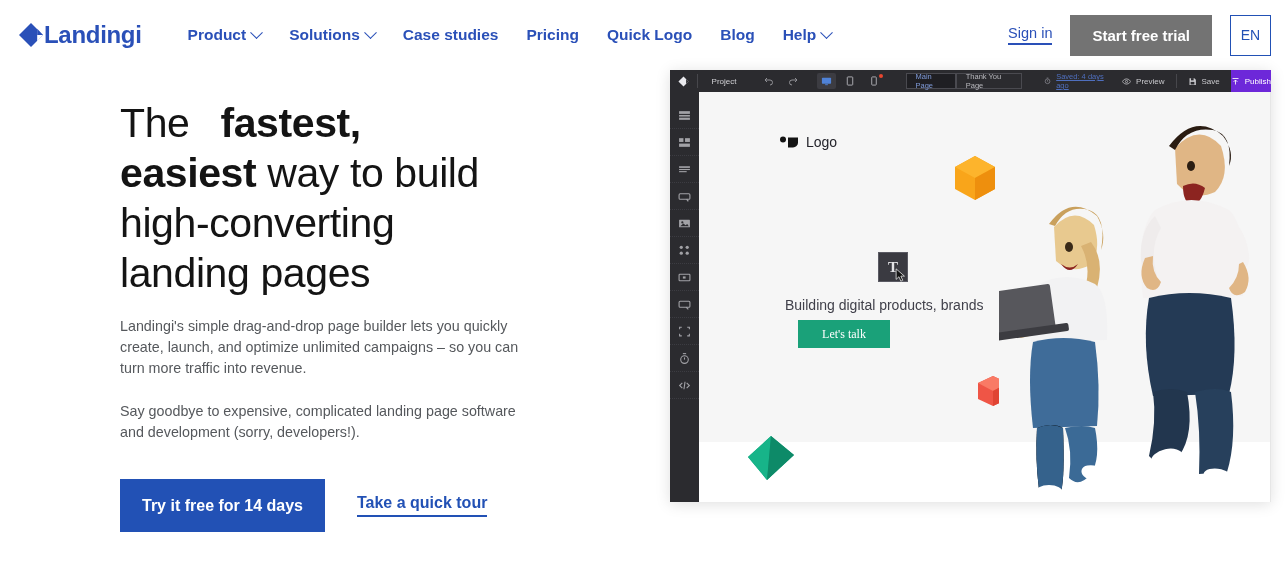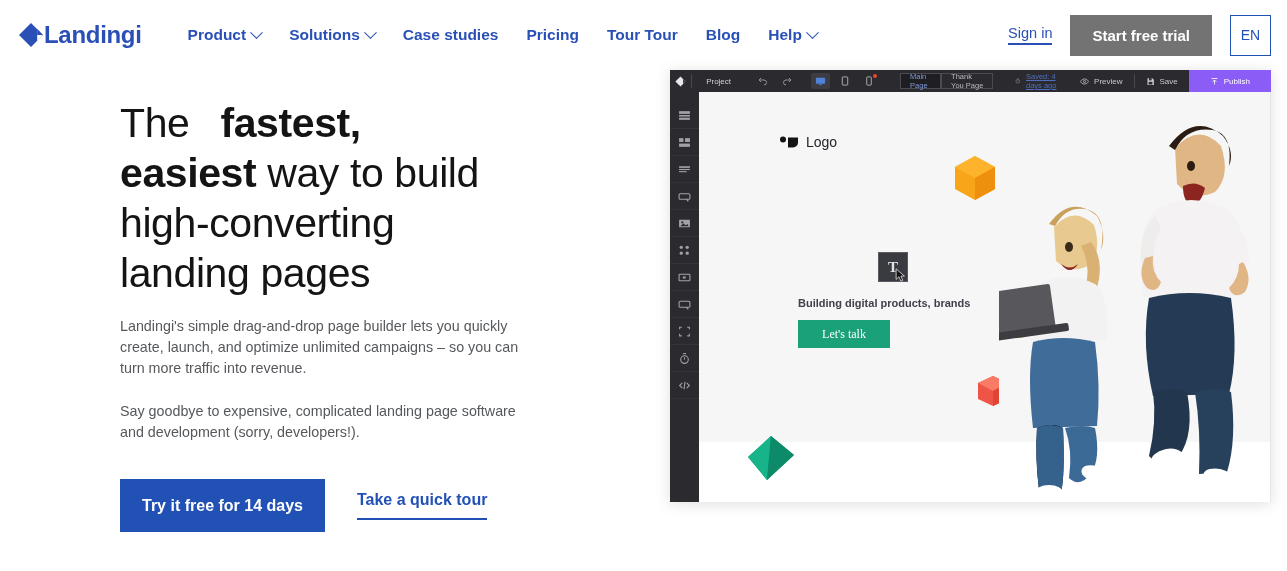--- a/index.html
+++ b/index.html
@@ -86,21 +86,21 @@
     background: #2251b5; color: #fff;
     font-size: 16px; font-weight: bold;
     padding: 16px 22px; height: 53px;
     display: flex; align-items: center; justify-content: center;
     border: none; cursor: pointer;
     font-family: "Liberation Sans", sans-serif;
   }
   .btn-link {
     margin-left: 32px;
     font-size: 16px; font-weight: bold; color: #2251b5;
-    border-bottom: 2px solid #2251b5; padding-bottom: 9px;
+    border-bottom: 2px solid #2251b5; padding-bottom: 3px;
     cursor: pointer;
   }
 
   
   .hero-right { position: relative; flex: 1; }
   .app-window {
     position: absolute; left: 0; top: 0;
     width: 601px; height: 432px;
     background: #fff;
     box-shadow: 0 2px 14px rgba(0,0,0,0.13);
@@ -136,21 +136,21 @@
   .tb-saved {
     display: flex; align-items: center; gap: 5px;
     margin-left: 22px; font-size: 7.5px;
   }
   .tb-saved .saved-txt { color: #4f6fbe; text-decoration: underline; }
   .tb-right { margin-left: auto; display: flex; align-items: center; height: 100%; }
   .tb-act {
     display: flex; align-items: center; gap: 5px;
     padding: 0 11px; height: 100%; font-size: 8px; color: #c9c9cd;
   }
-  .tb-act.publish { background: #8b5cf6; color: #fff; padding: 0 21px; }
+  .tb-act.publish { background: #6d28d9; color: #fff; padding: 0 0; }
 
   .app-body { display: flex; height: 410px; }
   .app-sidebar {
     width: 29px; background: #2b2b2f;
     display: flex; flex-direction: column; align-items: center;
     padding-top: 10px;
   }
   .side-tool {
     width: 29px; height: 27px;
     display: flex; align-items: center; justify-content: center;
@@ -166,22 +166,22 @@
   .canvas-bottom {
     position: absolute; left: 0; bottom: 0; right: 0; height: 60px; background: #fff;
   }
   .mini-logo {
     position: absolute; left: 80px; top: 42px;
     display: flex; align-items: center; gap: 5px;
   }
   .mini-logo-mark { width: 22px; height: 14px; display: block; }
   .mini-logo-text { font-family: Liberation Sans, sans-serif; font-size: 14px; color: #23232a; }
   .mini-tag {
-    position: absolute; left: 99px; top: 205px;
-    font-size: 11px; color: #40404a; font-weight: bold;
+    position: absolute; left: 86px; top: 205px;
+    font-size: 14px; color: #40404a; font-weight: normal;
   }
   .mini-cta {
     position: absolute; left: 99px; top: 228px;
     width: 92px; height: 28px; background: #1aa179;
     display: flex; align-items: center; justify-content: center;
     color: #fff; font-family: "Liberation Serif", serif; font-size: 12px;
   }
   .t-tile {
     position: absolute; left: 179px; top: 160px;
     width: 30px; height: 30px; background: #3a3a41;
@@ -229,21 +229,21 @@
       <span>Solutions</span>
       <i class="chev"></i>
     </div>
     <div class="nav-item">
       <span>Case studies</span>
     </div>
     <div class="nav-item">
       <span>Pricing</span>
     </div>
     <div class="nav-item">
-      <span>Tour Tour</span>
+      <span>Quick Logo</span>
     </div>
     <div class="nav-item">
       <span>Blog</span>
     </div>
     <div class="nav-item">
       <span>Help</span>
       <i class="chev"></i>
     </div>
   </nav>
 

